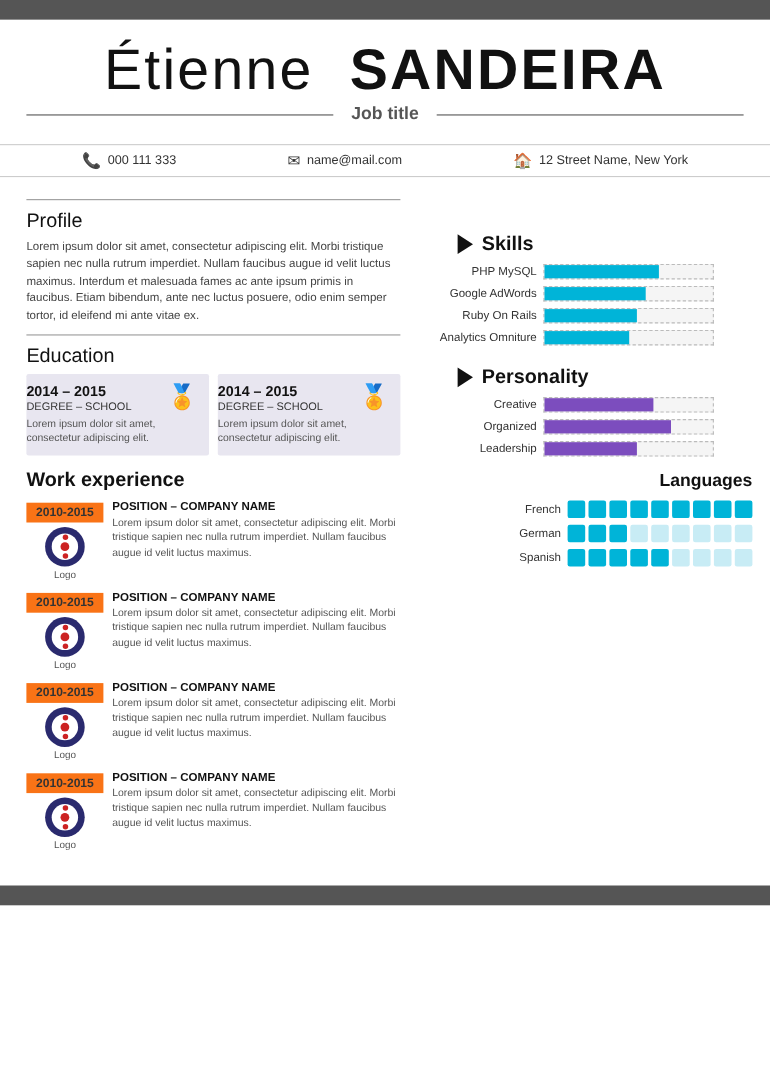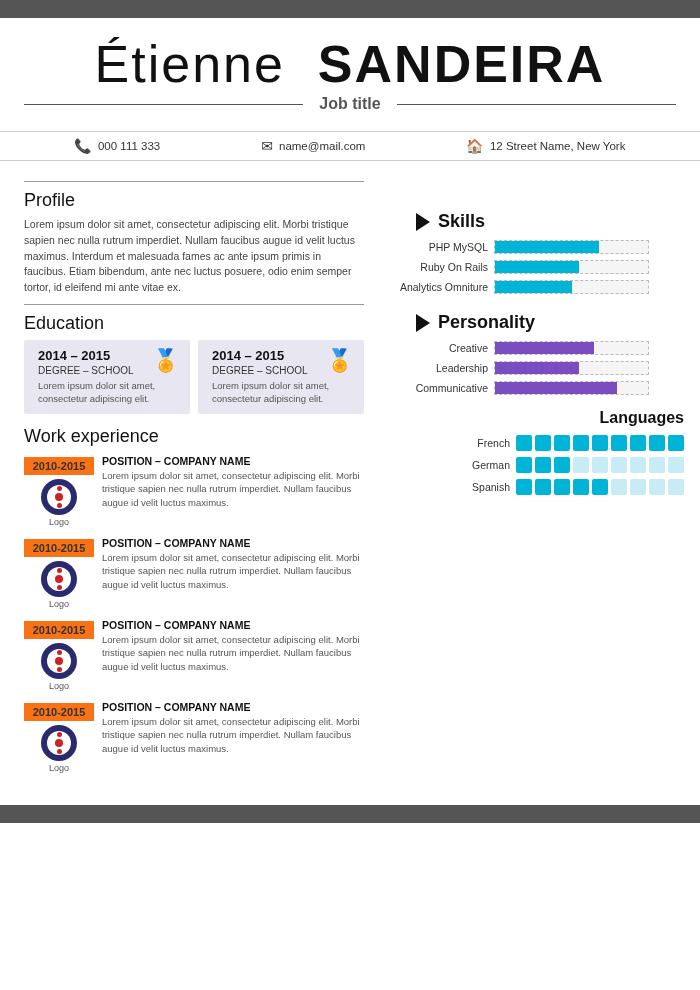--- a/index.html
+++ b/index.html
@@ -98,21 +98,21 @@
     
     .education-grid {
       display: grid;
       grid-template-columns: 1fr 1fr;
       gap: 8px;
       margin-top: 6px;
     }
     .edu-card {
       background: #e8e6f0;
       border-radius: 2px;
-      padding: 8px 10px 8px 14px;
+      padding: 8px 10px 8px 0;
       position: relative;
     }
     .edu-year {
       font-weight: bold;
       font-size: 13px;
       color: #111;
       margin-bottom: 2px;
     }
     .edu-degree {
       font-size: 10px;
@@ -128,21 +128,21 @@
     }
     .edu-medal {
       position: absolute;
       top: 8px;
       right: 10px;
       font-size: 22px;
     }
     
     .work-section-title {
       font-size: 18px;
-      font-weight: normal;
+      font-weight: bold;
       color: #111;
       margin-top: 12px;
       margin-bottom: 8px;
     }
     .work-entry {
       display: flex;
       align-items: flex-start;
       margin-bottom: 10px;
       gap: 8px;
     }
@@ -459,20 +459,26 @@
       <span class="skills-section-title">Skills</span>
     </div>
 
     <div class="skill-row">
       <span class="skill-label">PHP MySQL</span>
       <div class="skill-bar-bg">
         <div class="skill-bar-fill" style="width:68%;"></div>
       </div>
     </div>
     <div class="skill-row">
+      <span class="skill-label">Google AdWords</span>
+      <div class="skill-bar-bg">
+        <div class="skill-bar-fill" style="width:60%;"></div>
+      </div>
+    </div>
+    <div class="skill-row">
       <span class="skill-label">Ruby On Rails</span>
       <div class="skill-bar-bg">
         <div class="skill-bar-fill" style="width:55%;"></div>
       </div>
     </div>
     <div class="skill-row">
       <span class="skill-label">Analytics Omniture</span>
       <div class="skill-bar-bg">
         <div class="skill-bar-fill" style="width:50%;"></div>
       </div>
@@ -483,29 +489,29 @@
       <span class="skills-section-title">Personality</span>
     </div>
 
     <div class="skill-row">
       <span class="skill-label">Creative</span>
       <div class="skill-bar-bg">
         <div class="personality-bar-fill" style="width:65%;"></div>
       </div>
     </div>
     <div class="skill-row">
+      <span class="skill-label">Organized</span>
+      <div class="skill-bar-bg">
+        <div class="personality-bar-fill" style="width:75%;"></div>
+      </div>
+    </div>
+    <div class="skill-row">
       <span class="skill-label">Leadership</span>
       <div class="skill-bar-bg">
         <div class="personality-bar-fill" style="width:55%;"></div>
-      </div>
-    </div>
-    <div class="skill-row">
-      <span class="skill-label">Communicative</span>
-      <div class="skill-bar-bg">
-        <div class="personality-bar-fill" style="width:80%;"></div>
       </div>
     </div>
 
     <div class="languages-title">Languages</div>
 
     <div class="lang-row">
       <span class="lang-label">French</span>
       <div class="lang-dots">
         <div class="lang-dot"></div>
         <div class="lang-dot"></div>

